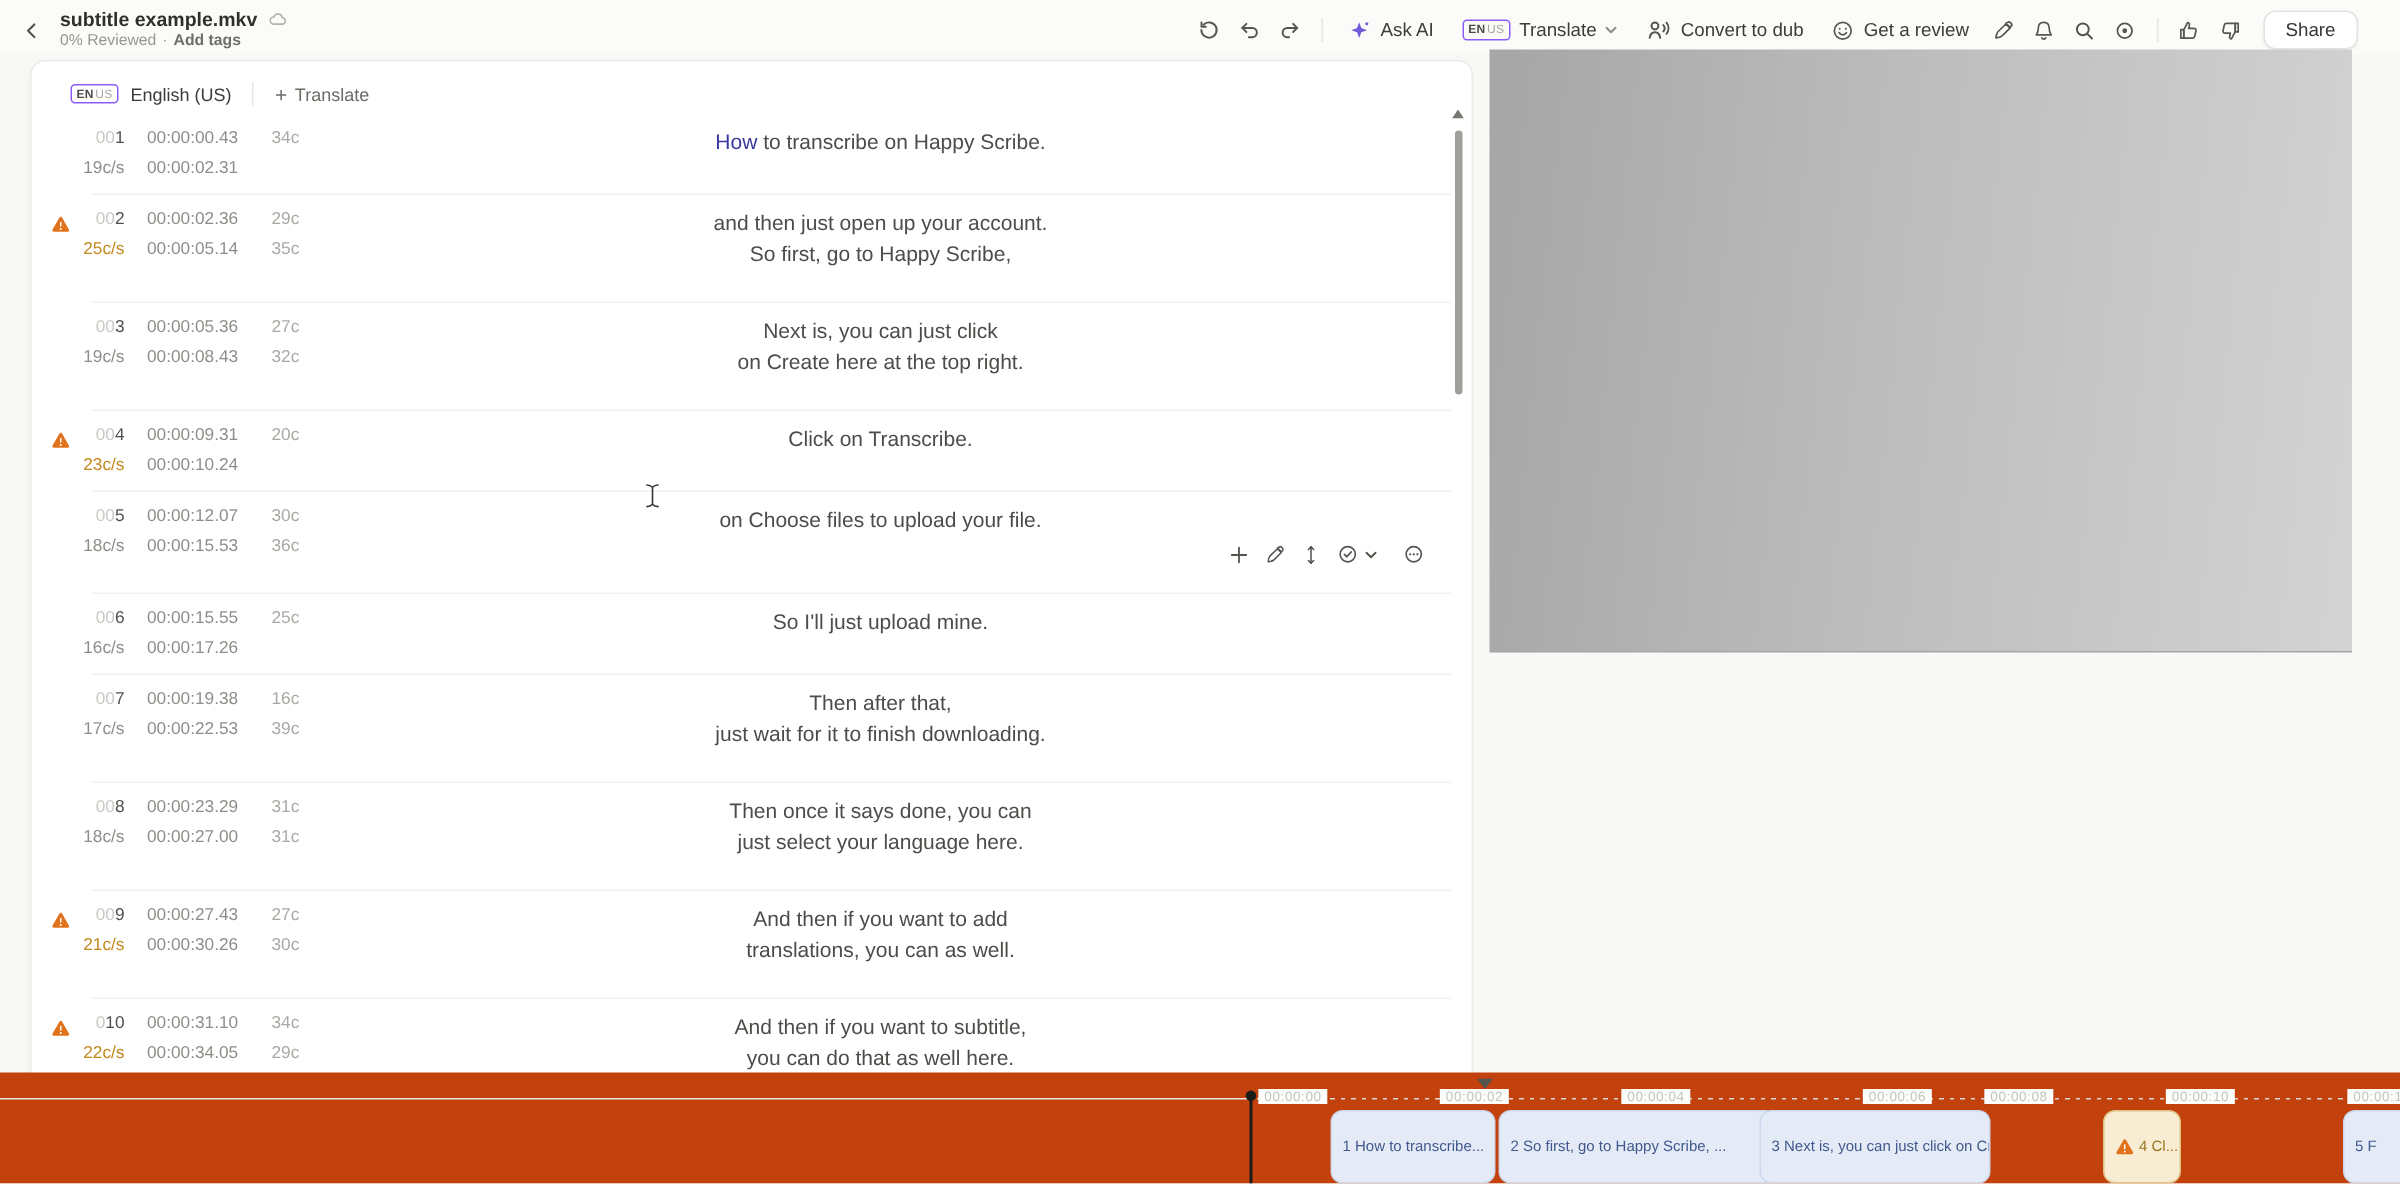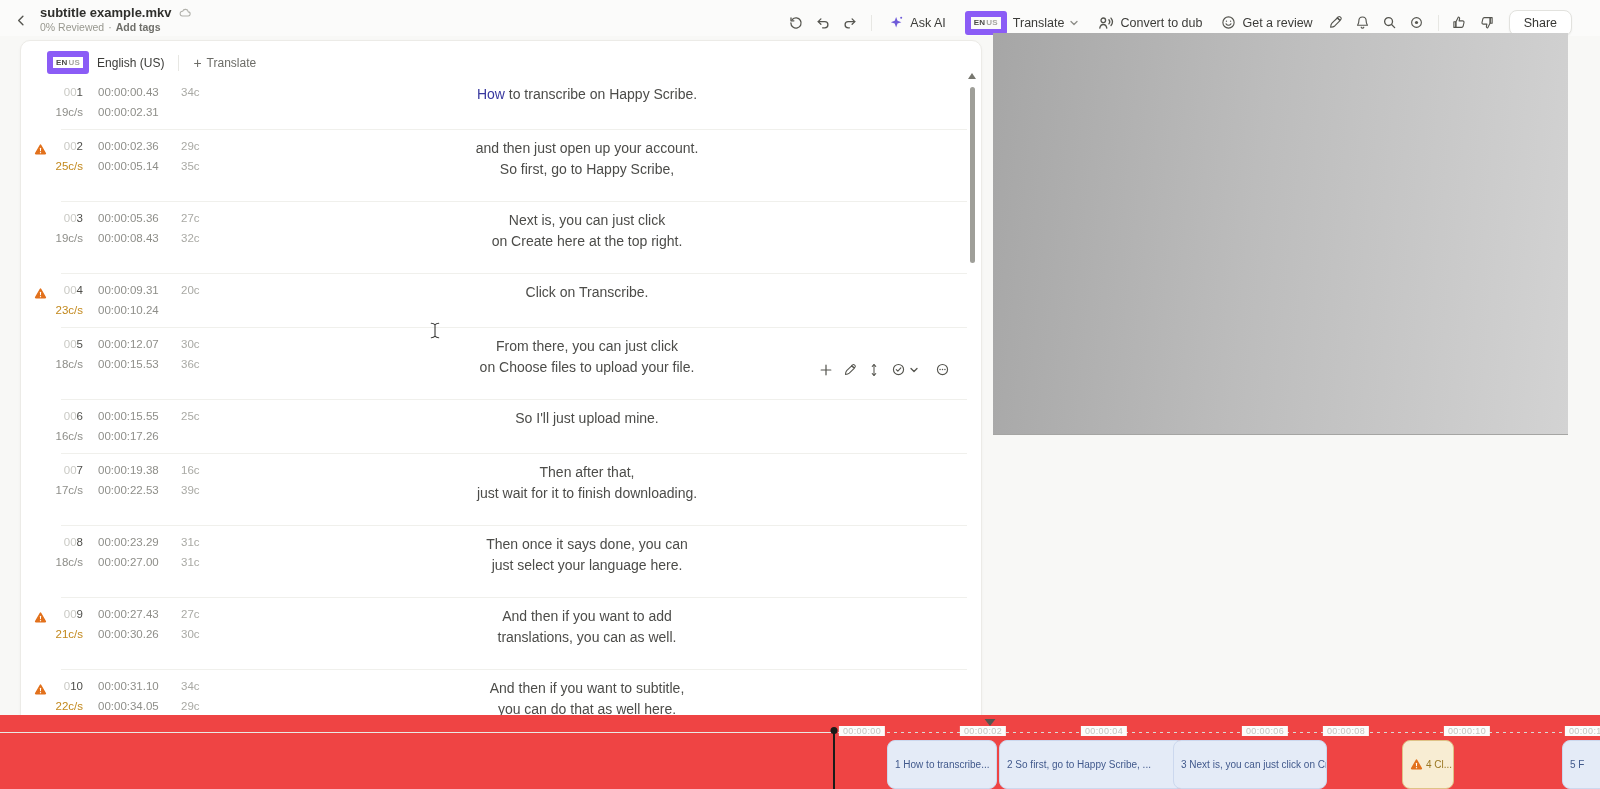--- a/index.html
+++ b/index.html
@@ -17,24 +17,24 @@
   .titlerow{display:flex;align-items:center;gap:6px}
   .title{font-size:13px;font-weight:700;color:#2f2f2c}
   .subrow{display:flex;align-items:center;gap:4px;font-size:10.5px;color:#98989
 3;margin-top:1px}
   .subrow .muted{color:#98988f}
   .addtags{font-size:10.5px;color:#6f6f6a;font-weight:600;padding:0}
   .header-right{margin-left:auto;display:flex;align-items:center;gap:1px;padding-top:2px}
   .iconbtn{width:26px;height:26px;border-radius:6px;display:flex;align-items:center;justify-content:center;color:#525250}
   .textbtn{display:flex;align-items:center;gap:6px;padding:4px 9px;font-size:12.5px;color:#3c3c39;border-radius:6px;white-space:nowrap}
   .vdiv{width:1px;height:16px;background:#e7e7e3;margin:0 7px;flex-shrink:0}
-  .chip{display:inline-flex;align-items:center;border:6px solid #8b5cf6;border-radius:3px;
+  .chip{display:inline-flex;align-items:center;border:1px solid #8b5cf6;border-radius:3px;
     padding:1px 3px;font-size:8px;font-weight:700;letter-spacing:.2px;line-height:1.2}
   .chip b{color:#4a4a46;font-weight:700}
-  .chip i{color:#a6a6a0;font-style:normal;font-weight:700;margin-left:1px}
+  .chip i{color:#a6a6a0;font-style:normal;font-weight:400;margin-left:1px}
   .chev{color:#8d8d88;margin-left:-1px}
   .sharebtn{margin-left:8px;padding:5px 14px;border:1px solid #e2e2de;border-radius:8px;background:#fff;
     font-size:12.5px;color:#373734;box-shadow:0 1px 2px rgba(0,0,0,.05)}
 
   
   .panel{position:absolute;left:20px;top:40px;width:962px;height:688px;background:#fff;
     border:1px solid #ecebe7;border-radius:10px 10px 6px 6px;box-shadow:0 1px 3px rgba(0,0,0,.04);overflow:hidden}
   .tabbar{height:35px;display:flex;align-items:center;padding:8px 0 0 26px}
   .tab{display:flex;align-items:center;gap:8px}
   .tablabel{font-size:12px;color:#3b3b38}
@@ -60,21 +60,21 @@
   .hover-toolbar button{display:flex;align-items:center;gap:3px;color:#97978f;padding:0}
   .scroll-arrow{position:absolute;right:5px;top:32px}
   .scroll-thumb{position:absolute;right:6px;top:46px;width:5px;height:176px;border-radius:3px;background:#9f9f99}
 
   
   .video{position:absolute;left:993px;top:33px;width:575px;height:402px;
     background:linear-gradient(96deg,#a6a6a6 0%,#bcbcbc 45%,#d3d3d3 100%);
     border-bottom:1px solid #a5a5a3}
 
   
-  .timeline{position:absolute;left:0;top:715px;width:1600px;height:74px;background:#ef4444}
+  .timeline{position:absolute;left:0;top:715px;width:1600px;height:74px;background:#c2410c}
   .tl-leftline{position:absolute;left:0;top:17px;width:833px;height:1px;background:#e9e9e5}
   .tl-dashes{position:absolute;left:838px;right:0;top:17px;height:1px;
     background:repeating-linear-gradient(90deg,#d9d9d4 0 3px,transparent 3px 7px)}
   .tl-label{position:absolute;top:11px;transform:translateX(-50%);font-size:9px;color:#c4c4bf;
     background:#fcfcfb;padding:0 4px;letter-spacing:.4px;white-space:nowrap}
   .tl-marker{position:absolute;top:4px;transform:translateX(-50%)}
   .playhead{position:absolute;top:13px;bottom:0;width:2px;background:#1b1b18}
   .ph-dot{position:absolute;top:-1px;left:50%;transform:translateX(-50%);width:7px;height:7px;border-radius:50%;background:#1b1b18}
   .clip{position:absolute;top:25px;height:49px;border-radius:8px;border:1px solid;
     font-size:10px;line-height:12px;padding:6px 7px;overflow:hidden;white-space:nowrap;display:flex;align-items:center;gap:3px}
@@ -326,21 +326,20 @@
       <div class="row two">
         <div class="meta">
           <span class="num"><i class="pre">00</i>5</span>
           <span class="t">00:00:12.07</span>
           <span class="cc">30c</span>
           <span class="cps">18c/s</span>
           <span class="t">00:00:15.53</span>
           <span class="cc">36c</span>
         </div>
         <div class="textwrap">
-          <div class="ln"><span>From there, you can just click</span></div>
           <div class="ln"><span>on Choose files to upload your file.</span></div>
         </div>
       </div>
       <div class="row one">
         <div class="meta">
           <span class="num"><i class="pre">00</i>6</span>
           <span class="t">00:00:15.55</span>
           <span class="cc">25c</span>
           <span class="cps">16c/s</span>
           <span class="t">00:00:17.26</span>

